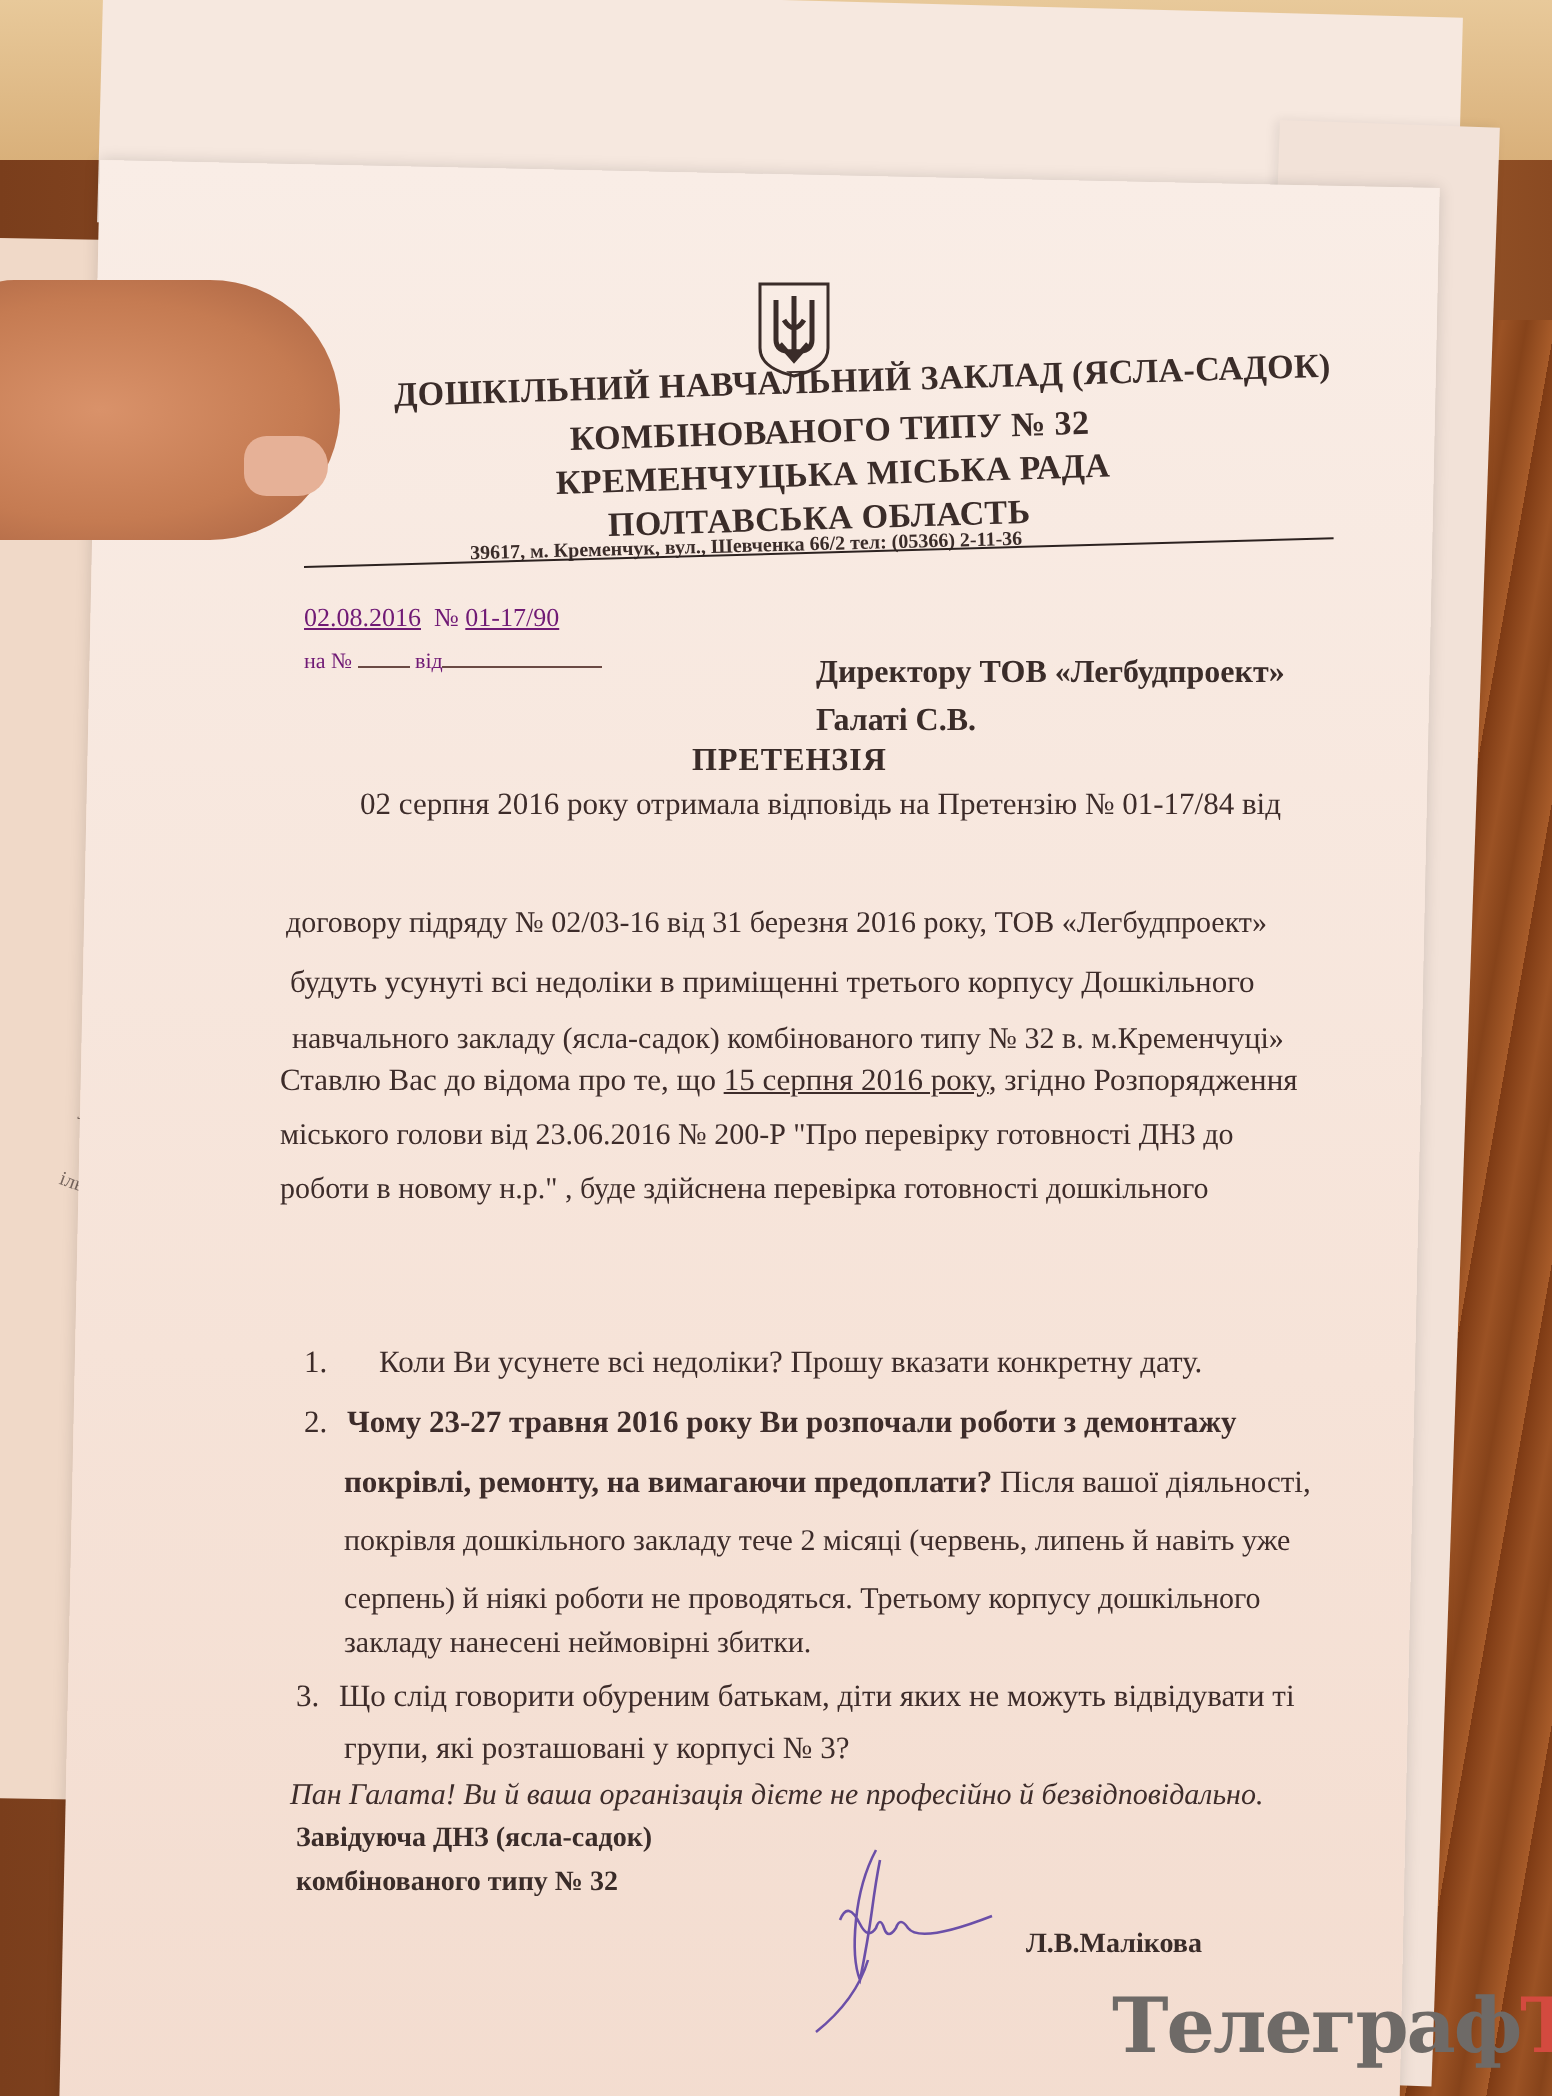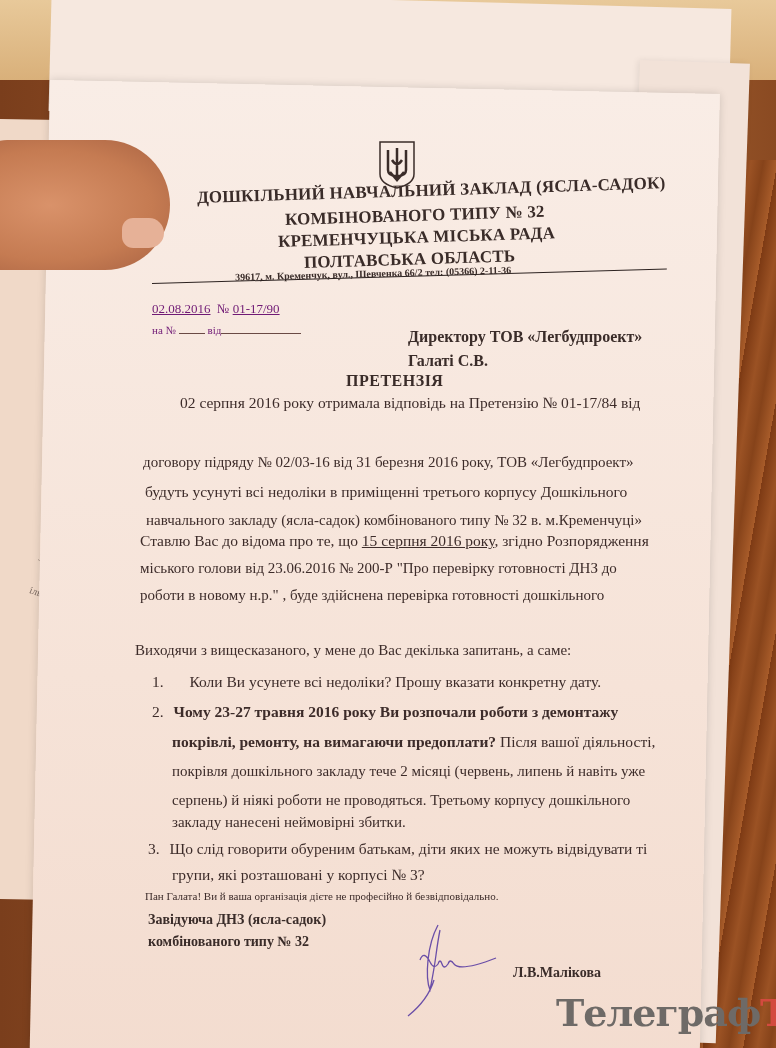--- a/index.html
+++ b/index.html
@@ -143,21 +143,20 @@
   <div class="line" style="left:180px; top:394px;">02 серпня 2016 року отримала відповідь на Претензію № 01-17/84 від</div>
   <div class="line" style="left:143px; top:454px; font-size:15px;">договору підряду № 02/03-16 від 31 березня  2016 року, ТОВ «Легбудпроект»</div>
   <div class="line" style="left:145px; top:483px;">будуть усунуті всі недоліки  в приміщенні третього корпусу Дошкільного</div>
   <div class="line" style="left:146px; top:512px; font-size:15px;">навчального закладу (ясла-садок) комбінованого типу № 32 в. м.Кременчуці»</div>
 
   <div class="line" style="left:140px; top:532px;">
     <span>Ставлю Вас  до відома про те, що </span><span class="ul">15 серпня 2016 року</span><span>, згідно Розпорядження</span>
   </div>
   <div class="line" style="left:140px; top:560px; font-size:15px;">міського голови від 23.06.2016 № 200-Р "Про перевірку готовності ДНЗ до</div>
   <div class="line" style="left:140px; top:587px; font-size:15px;">роботи в новому н.р." ,  буде здійснена перевірка готовності дошкільного</div>
-  <div class="line" style="left:135px; top:642px; font-size:15px;">Виходячи з вищесказаного, у мене до Вас декілька запитань, а саме:</div>
 
   <div class="line" style="left:152px; top:673px;">
     <span>1.</span>
     <span style="margin-left:22px;">Коли Ви усунете всі недоліки? Прошу вказати конкретну дату.</span>
   </div>
 
   <div class="line" style="left:152px; top:703px;">
     <span>2.</span>
     <span class="bold" style="margin-left:6px;">Чому 23-27 травня 2016 року Ви розпочали роботи з демонтажу</span>
   </div>
@@ -167,21 +166,21 @@
   <div class="line" style="left:172px; top:763px; font-size:15px;">покрівля дошкільного закладу тече 2 місяці (червень, липень й навіть уже</div>
   <div class="line" style="left:172px; top:792px; font-size:15px;">серпень) й ніякі роботи не проводяться.  Третьому корпусу дошкільного</div>
   <div class="line" style="left:172px; top:814px; font-size:15px;">закладу нанесені неймовірні збитки.</div>
 
   <div class="line" style="left:148px; top:840px;">
     <span>3.</span>
     <span style="margin-left:6px;">Що слід говорити обуреним батькам, діти яких не можуть відвідувати ті</span>
   </div>
   <div class="line" style="left:172px; top:866px;">групи, які розташовані у корпусі № 3?</div>
 
-  <div class="line" style="left:145px; top:890px; font-size:11px;">Пан Галата! Ви й ваша організація дієте не професійно й безвідповідально.</div>
+  <div class="line" style="left:145px; top:890px; font-size:15px;font-style:italic;">Пан Галата! Ви й ваша організація дієте не професійно й безвідповідально.</div>
 
   <div class="sig-block" style="left:148px; top:912px;">Завідуюча ДНЗ (ясла-садок)</div>
   <div class="sig-block" style="left:148px; top:934px;">комбінованого типу № 32</div>
 
   <svg class="signature" viewBox="0 0 110 100">
     <path d="M38 5 Q30 20 28 40 Q26 60 30 70 Q34 50 36 35 Q38 20 40 10 M20 40 Q24 30 30 42 Q34 50 38 44 Q40 38 42 44 Q44 50 48 44 Q50 38 54 44 Q60 52 96 38 M34 60 Q28 80 8 96" fill="none" stroke="#6b4fa8" stroke-width="1.3"></path>
   </svg>
   <div class="sig-block" style="left:513px; top:965px;">Л.В.Малікова</div>
 
   <div class="watermark"><span>Телеграф</span><span class="accent">Ъ</span></div>

